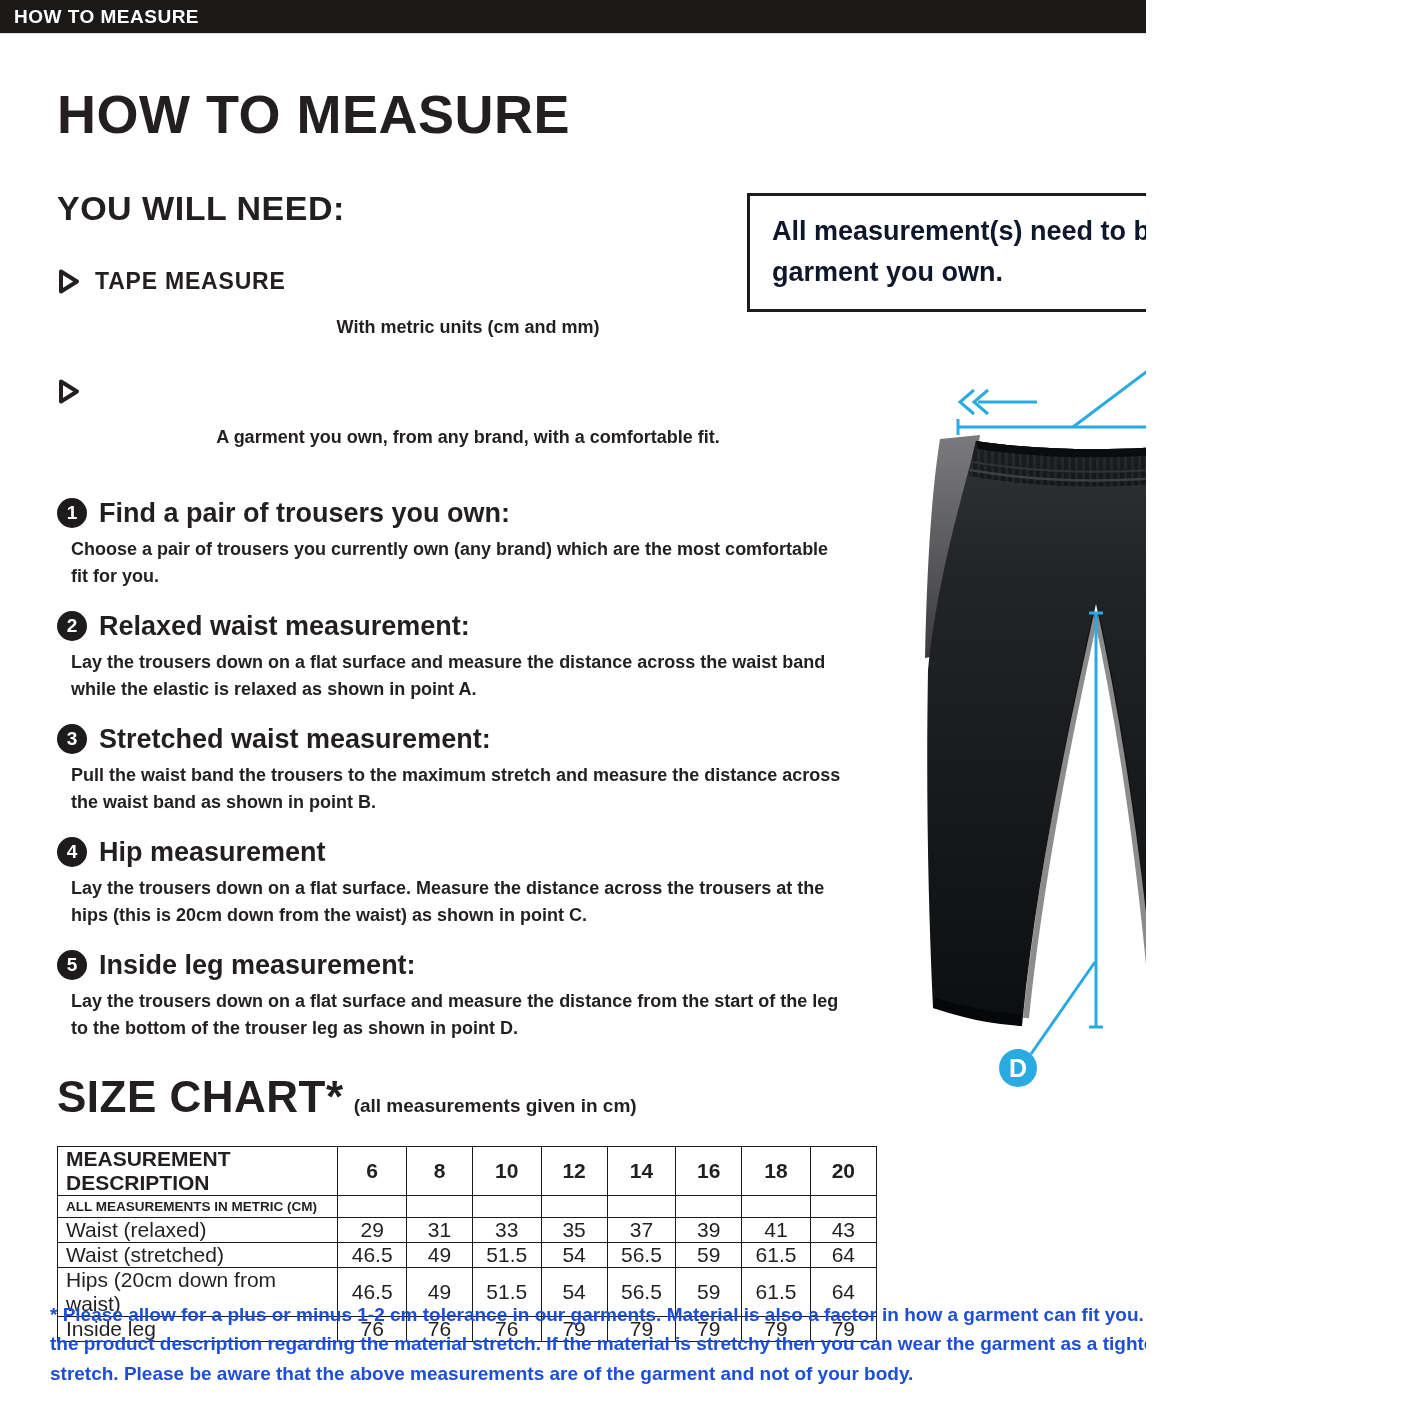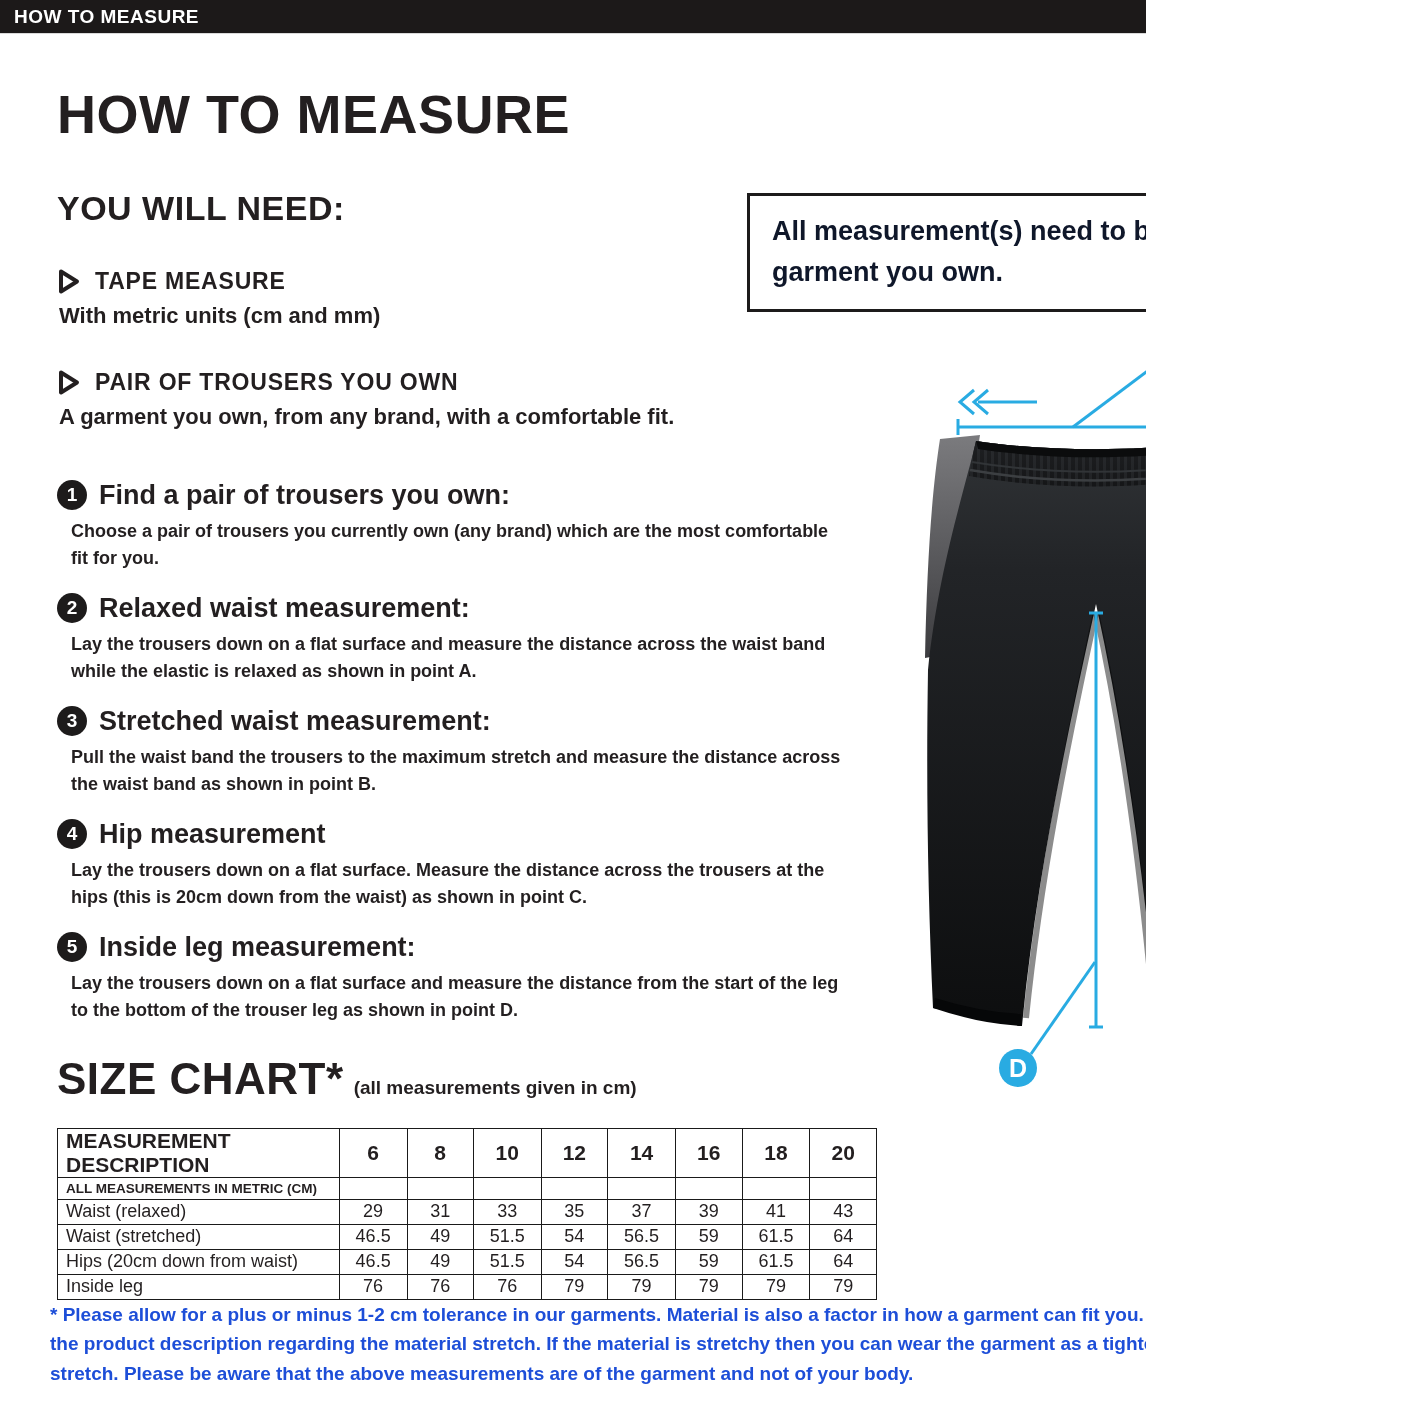--- a/index.html
+++ b/index.html
@@ -16,42 +16,42 @@
   .brandlogo .word{color:#fff;font-size:6.5px;font-weight:bold;letter-spacing:1.2px;margin-top:2px;}
 
   
   .left{position:absolute;left:57px;top:86px;width:820px;}
   .h1{font-size:54px;font-weight:bold;line-height:1.05;letter-spacing:.5px;}
   .h2{font-size:34px;font-weight:bold;margin-top:46px;letter-spacing:.5px;}
 
   .need-item{margin-top:40px;}
   .need-head{display:flex;align-items:center;gap:14px;}
   .need-label{font-size:23px;font-weight:bold;letter-spacing:.8px;}
-  .need-desc{font-size:22px;font-weight:bold;margin-top:8px;margin-left:2px;}
+  .need-desc{font-size:18px;font-weight:bold;margin-top:22px;margin-left:2px;text-align:center;}
 
   .steps{margin-top:50px;}
   .step{margin-bottom:21px;}
   .step-head{display:flex;align-items:center;gap:12px;margin-bottom:7px;}
   .step-num{width:30px;height:30px;border-radius:50%;background:#1d1b1b;color:#fff;
             font-size:19px;font-weight:bold;display:flex;align-items:center;justify-content:center;flex:0 0 30px;}
   .step-title{font-size:27px;font-weight:bold;}
   .step-body{font-size:18px;font-weight:bold;line-height:27px;max-width:778px;margin-left:14px;}
 
   .sizechart-head{display:flex;align-items:baseline;gap:10px;margin-top:30px;}
   .sc-title{font-size:44px;font-weight:bold;letter-spacing:.5px;}
   .sc-sub{font-size:19px;font-weight:bold;}
 
   table.sizechart{border-collapse:collapse;margin-top:24px;table-layout:fixed;}
   .sizechart th,.sizechart td{border:1.6px solid #1a1a1a;padding:0 8px;text-align:center;box-sizing:border-box;}
   .sizechart col.c-desc{width:295px;}
   .sizechart col.c-val{width:70px;}
   .sizechart tr.head th{height:36px;font-size:21px;}
   .sizechart th.desc,.sizechart td.desc{text-align:left;}
   .sizechart tr.metric td{height:22px;font-size:13.5px;font-weight:bold;}
-  .sizechart tr.datarow td{height:25px;font-size:18px;font-weight:normal;}
+  .sizechart tr.datarow td{height:25px;font-size:21px;font-weight:normal;}
 
   
   .notebox{position:absolute;left:747px;top:193px;width:628px;box-sizing:border-box;
            border:3px solid #1d1b1b;padding:15px 22px 17px 22px;
            font-size:27px;font-weight:bold;line-height:1.5;color:#0f172a;background:#fff;}
 
   
   .trousers{position:absolute;left:900px;top:320px;width:480px;height:800px;}
 
   
@@ -83,21 +83,20 @@
         <span class="need-label">TAPE MEASURE</span>
       </div>
       <div class="need-desc">With metric units (cm and mm)</div>
     </div>
 
     <div class="need-item">
       <div class="need-head">
         <svg width="24" height="27" viewBox="0 0 24 27">
           <path d="M4,3.5 L20,13.5 L4,23.5 Z" fill="none" stroke="#231f20" stroke-width="4" stroke-linejoin="round"></path>
         </svg>
-        <span class="need-label">PAIR OF TROUSERS YOU OWN</span>
       </div>
       <div class="need-desc">A garment you own, from any brand, with a comfortable fit.</div>
     </div>
 
     <div class="steps">
       <div class="step">
         <div class="step-head">
           <span class="step-num">1</span>
           <span class="step-title">Find a pair of trousers you own:</span>
         </div>

